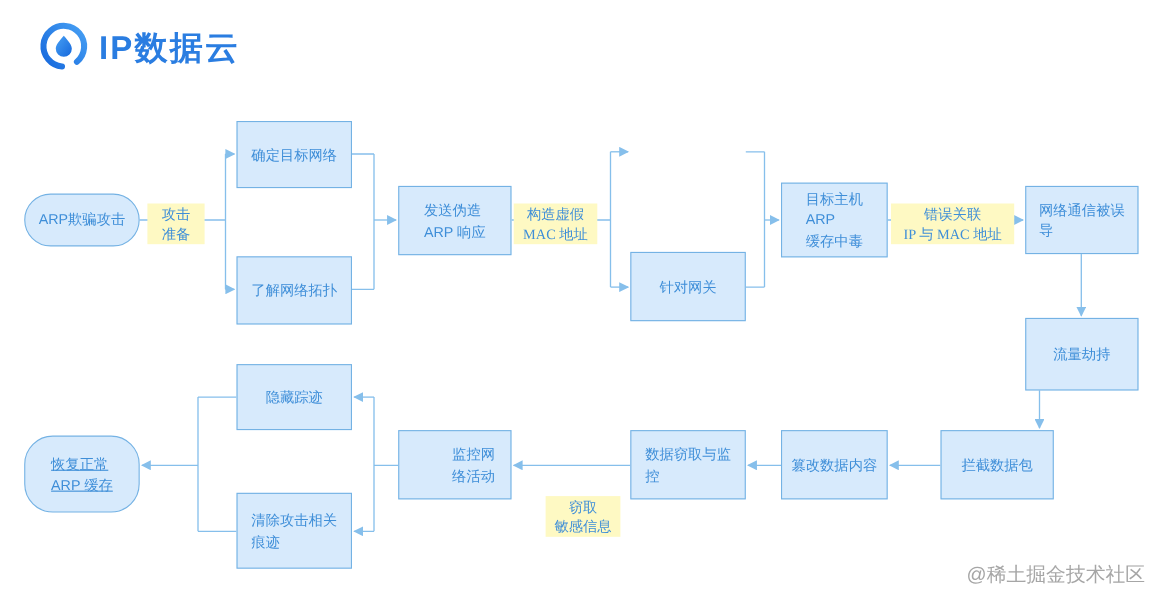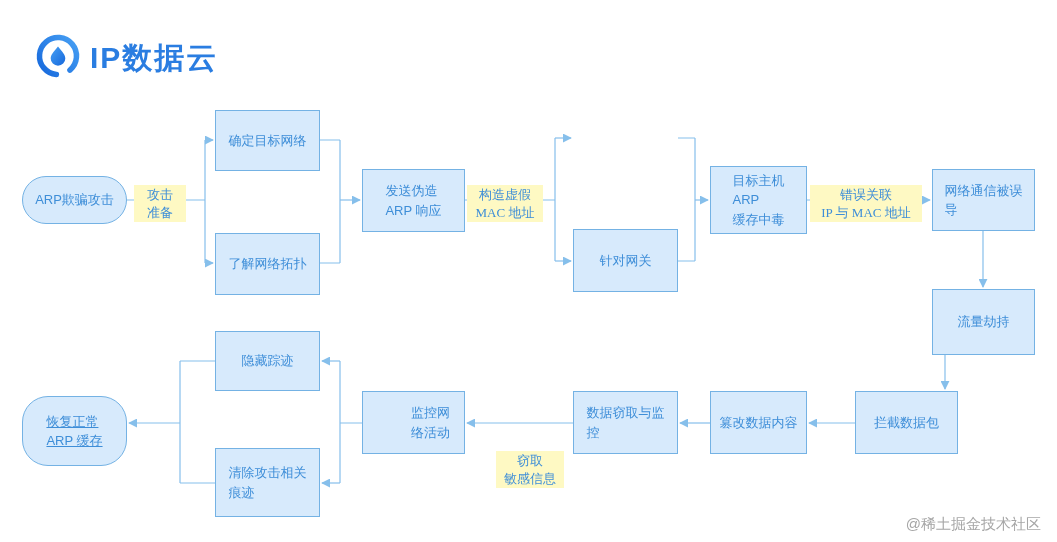--- a/index.html
+++ b/index.html
@@ -2,21 +2,21 @@
 <html style="--node-fill: #d7eafc; --node-border: #74b2e4; --node-text: #3e8ed8; --arrow: #86bfeb; --logo-blue: #2a7de1; --watermark-gray: #a6a6a6;"><head>
 <meta charset="utf-8">
 <style>
   html,body{margin:0;padding:0;}
   body{
     width:1057px;height:542px;background:#ffffff;overflow:hidden;position:relative;
     font-family:"Liberation Sans","DejaVu Sans",sans-serif;
   }
   .canvas{position:absolute;inset:0;}
   
-  .logo{position:absolute;left:36px;top:34px;display:flex;align-items:center;gap:10px;}
+  .logo{position:absolute;left:36px;top:20px;display:flex;align-items:center;gap:10px;}
   .logo-text{
     font-size:30px;font-weight:700;color:var(--logo-blue,#2a7de1);
     letter-spacing:2px;line-height:1;
   }
   
   svg.connectors{position:absolute;left:0;top:0;width:1057px;height:542px;}
   svg.connectors path{stroke:var(--arrow,#86bfeb);stroke-width:1.2;fill:none;}
   svg.connectors .arrowhead{fill:var(--arrow,#86bfeb);stroke:none;}
   
   .node{
@@ -32,21 +32,21 @@
   
   .edge-label{
     position:absolute;box-sizing:border-box;
     color:var(--node-text,#3e8ed8);background:#fef9c3;
     font-size:13px;line-height:1.35;text-align:center;
     white-space:pre-line;padding:1px 2px;font-family:Liberation Serif, serif;
   }
   
   .watermark{
     position:absolute;right:16px;bottom:8px;
-    color:var(--watermark-gray,#a6a6a6);font-size:15px;margin-top:20px;
+    color:var(--watermark-gray,#a6a6a6);font-size:18px;margin-top:20px;
   }
 </style>
 </head>
 <body>
 
 <div class="canvas">
 
   <div class="logo">
     <span>
       <svg width="44" height="44" viewBox="0 0 44 44">

